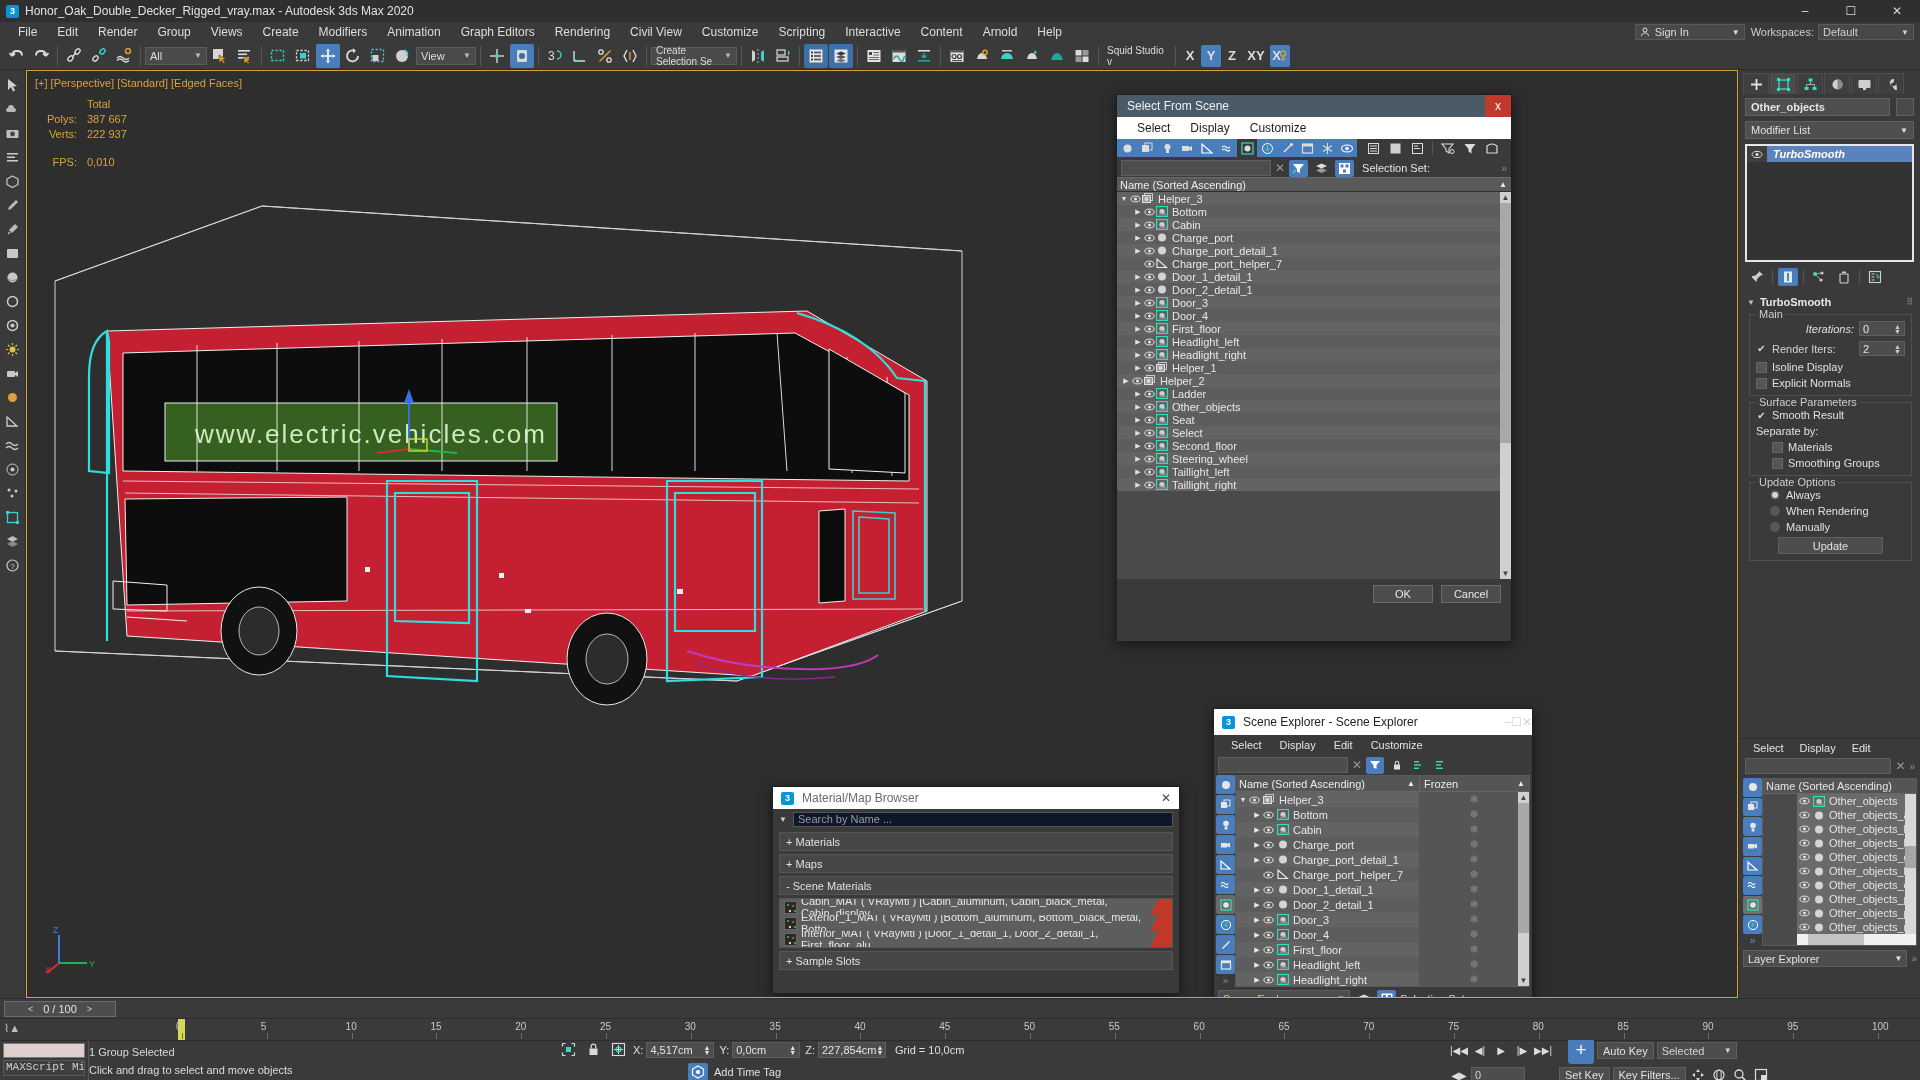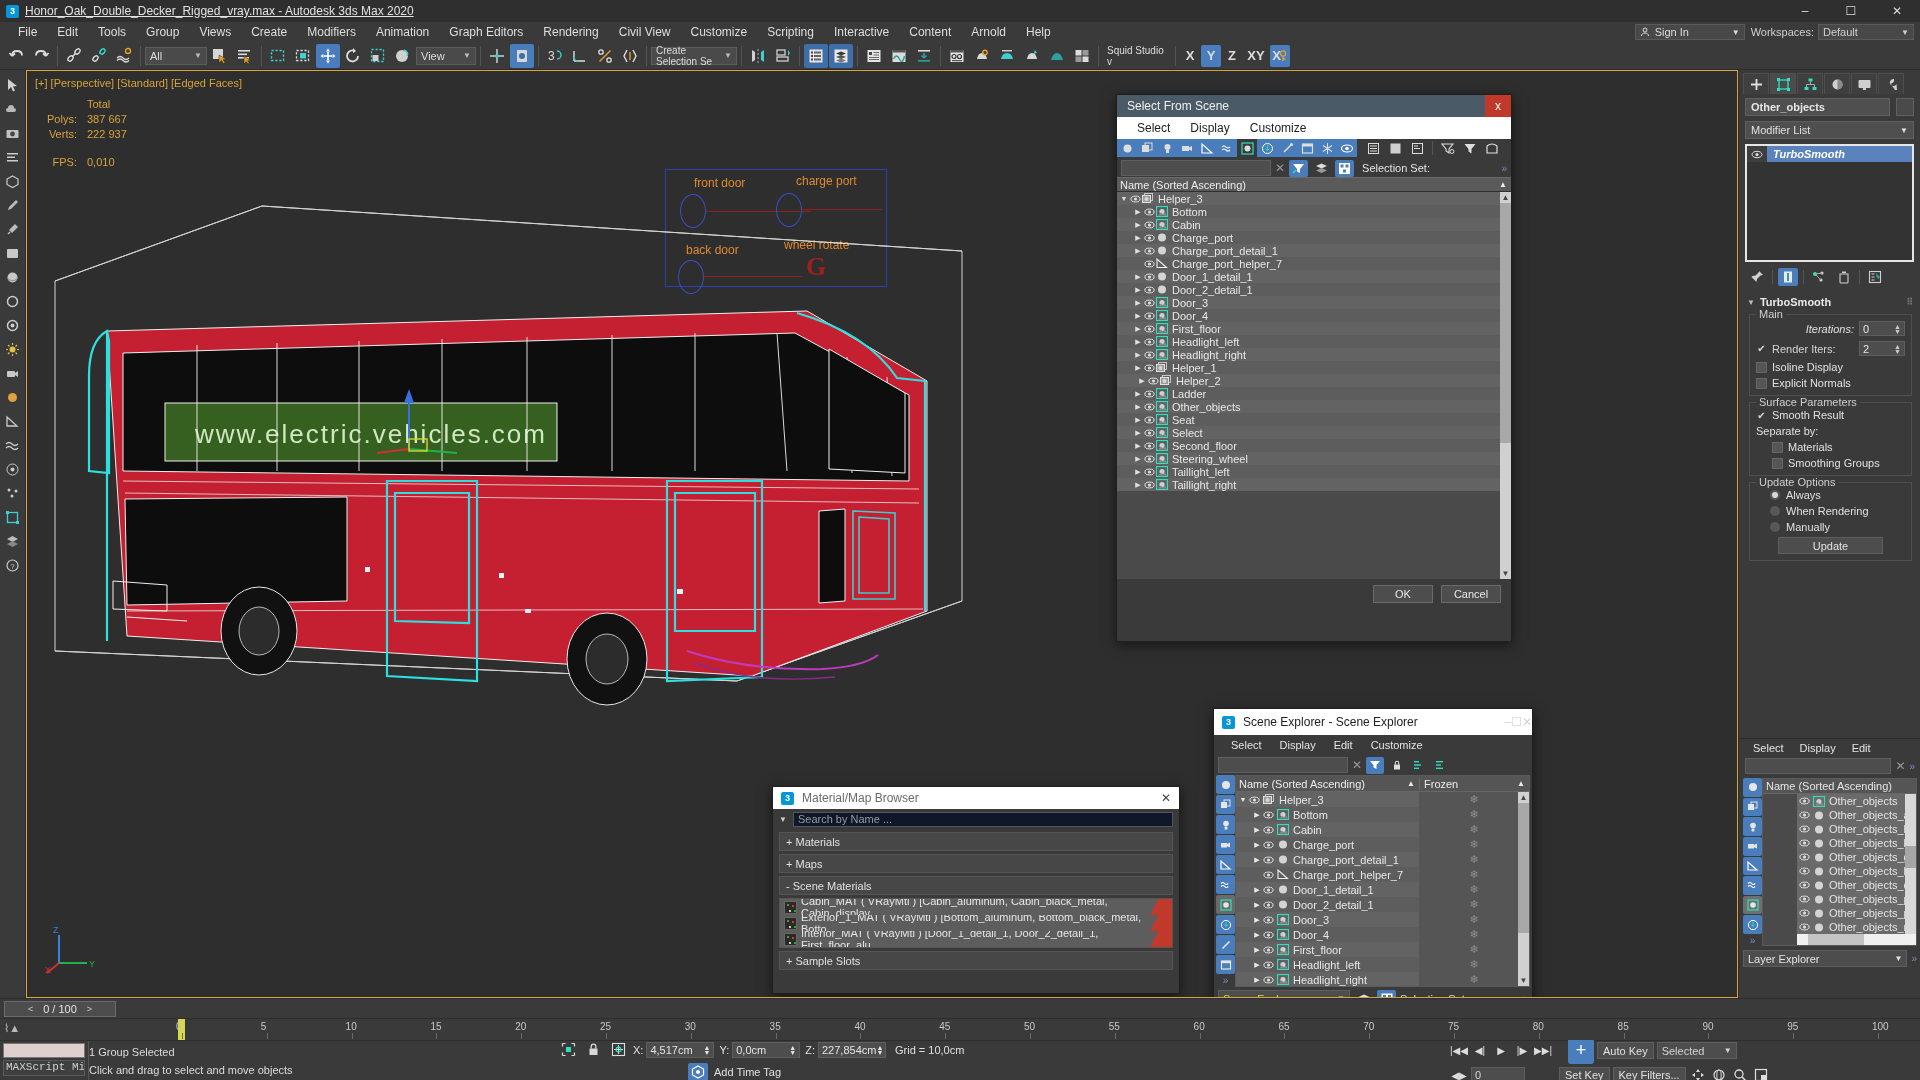--- a/index.html
+++ b/index.html
@@ -4,21 +4,21 @@
 <style>
   * { box-sizing: border-box; margin:0; padding:0; }
   html,body { width:1920px; height:1080px; overflow:hidden; background:#2b2b2b;
     font-family:"Liberation Sans", sans-serif; font-size:12px; color:#d4d4d4; -webkit-font-smoothing:antialiased;}
   .app { position:relative; width:1920px; height:1080px; background:#3a3a3a; display:flex; flex-direction:column;}
 
   
   .titlebar { height:22px; background:#2f2f2f; display:flex; align-items:center; padding-left:6px; flex:0 0 22px;}
   .tb-logo { width:13px;height:13px;background:#0696d7;border-radius:2px;color:#fff;font-size:9px;
       display:flex;align-items:center;justify-content:center;font-weight:bold;margin-right:6px;}
-  .tb-title { font-size:12px; color:#e2e2e2;text-decoration:underline; }
+  .tb-title { font-size:12px; color:#e2e2e2; }
   .tb-win { margin-left:auto; display:flex; }
   .tb-win div { width:46px;height:22px;display:flex;align-items:center;justify-content:center;color:#ddd;font-size:12px;}
 
   
   .menubar { height:20px; background:#3a3a3a; display:flex; align-items:center; padding-left:8px; flex:0 0 20px; position:relative;}
   .menubar .mi { padding:0 10px; height:20px; line-height:20px; font-size:12px; color:#dedede; cursor:default;}
   .signin { margin-left:auto; margin-right:6px; width:110px;height:16px;background:#484848;border:1px solid #5a5a5a;
       display:flex;align-items:center;font-size:11px;padding:0 4px;color:#ddd;}
   .signin .arw{margin-left:auto;font-size:8px;}
   .wsbox{ margin-right:6px; display:flex;align-items:center;font-size:11px;color:#cfcfcf;gap:4px;}
@@ -273,21 +273,21 @@
     <div class="tb-win">
       <div>–</div>
       <div>☐</div>
       <div class="close">✕</div>
     </div>
   </div>
 
   <div class="menubar">
     <div class="mi">File</div>
     <div class="mi">Edit</div>
-    <div class="mi">Tools</div>
+    <div class="mi">Render</div>
     <div class="mi">Group</div>
     <div class="mi">Views</div>
     <div class="mi">Create</div>
     <div class="mi">Modifiers</div>
     <div class="mi">Animation</div>
     <div class="mi">Graph Editors</div>
     <div class="mi">Rendering</div>
     <div class="mi">Civil View</div>
     <div class="mi">Customize</div>
     <div class="mi">Scripting</div>
@@ -707,33 +707,20 @@
         <div class="row">
             <span class="lab">Verts:</span>
             <span>222 937</span>
           </div>
         <div class="row" style="margin-top:13px">
             <span class="lab">FPS:</span>
             <span>0,010</span>
           </div>
       </div>
 
-      <div class="anno">
-        <div class="txt" style="left:28px;top:6px">front door</div>
-        <div class="ell" style="left:14px;top:24px"></div>
-        <div class="ln" style="left:40px;top:41px;width:105px"></div>
-        <div class="txt" style="left:130px;top:4px">charge port</div>
-        <div class="ell" style="left:110px;top:23px"></div>
-        <div class="ln" style="left:136px;top:39px;width:80px"></div>
-        <div class="txt" style="left:20px;top:73px">back door</div>
-        <div class="ell" style="left:12px;top:90px"></div>
-        <div class="ln" style="left:36px;top:106px;width:100px"></div>
-        <div class="txt" style="left:118px;top:68px">wheel rotate</div>
-        <div class="anno-g" style="left:140px;top:82px">G</div>
-      </div>
 
       <svg style="position:absolute;left:20px;top:110px" width="940" height="530" viewBox="0 0 940 530">
 
         <g stroke="#f2f2f2" stroke-width="1" fill="none" opacity=".85">
           <path d="M8 100 L8 470 L690 500 L915 420 L915 70 L215 25 Z"></path>
           <path d="M8 100 L215 25 M690 500 L915 420"></path>
           <path d="M215 25 L915 70 M8 470 L690 500"></path>
         </g>
 
         <path d="M60 150 L760 130 L880 200 L880 430 L705 495 L80 455 Z" fill="#c42032" stroke="#f0f0f0" stroke-width="1"></path>
@@ -1197,21 +1184,21 @@
               </span>
               <span class="ico">
                 <svg width="12" height="11" viewBox="0 0 12 11">
                   <rect x="2.5" y="0.5" width="8" height="7" fill="none" stroke="#c8c8c8" stroke-width="1"></rect>
                   <rect x="0.5" y="2.5" width="8" height="7" fill="#9a9a9a" stroke="#e0e0e0" stroke-width="1"></rect>
                   <circle cx="4.5" cy="6" r="2" fill="#d8d8d8"></circle>
                 </svg>
               </span>
               <span class="nm">Helper_1</span>
             </div>
-            <div class="trow" style="padding-left: 20px;">
+            <div class="trow" style="padding-left: 4px;">
               <span class="tri">▶</span>
               <span class="eye">
                 <svg width="11" height="8" viewBox="0 0 11 8">
                   <ellipse cx="5.5" cy="4" rx="4.6" ry="2.9" fill="none" stroke="#e4e4e4" stroke-width="1"></ellipse>
                   <circle cx="5.5" cy="4" r="1.5" fill="#e4e4e4"></circle>
                 </svg>
               </span>
               <span class="ico">
                 <svg width="12" height="11" viewBox="0 0 12 11">
                   <rect x="2.5" y="0.5" width="8" height="7" fill="none" stroke="#c8c8c8" stroke-width="1"></rect>

